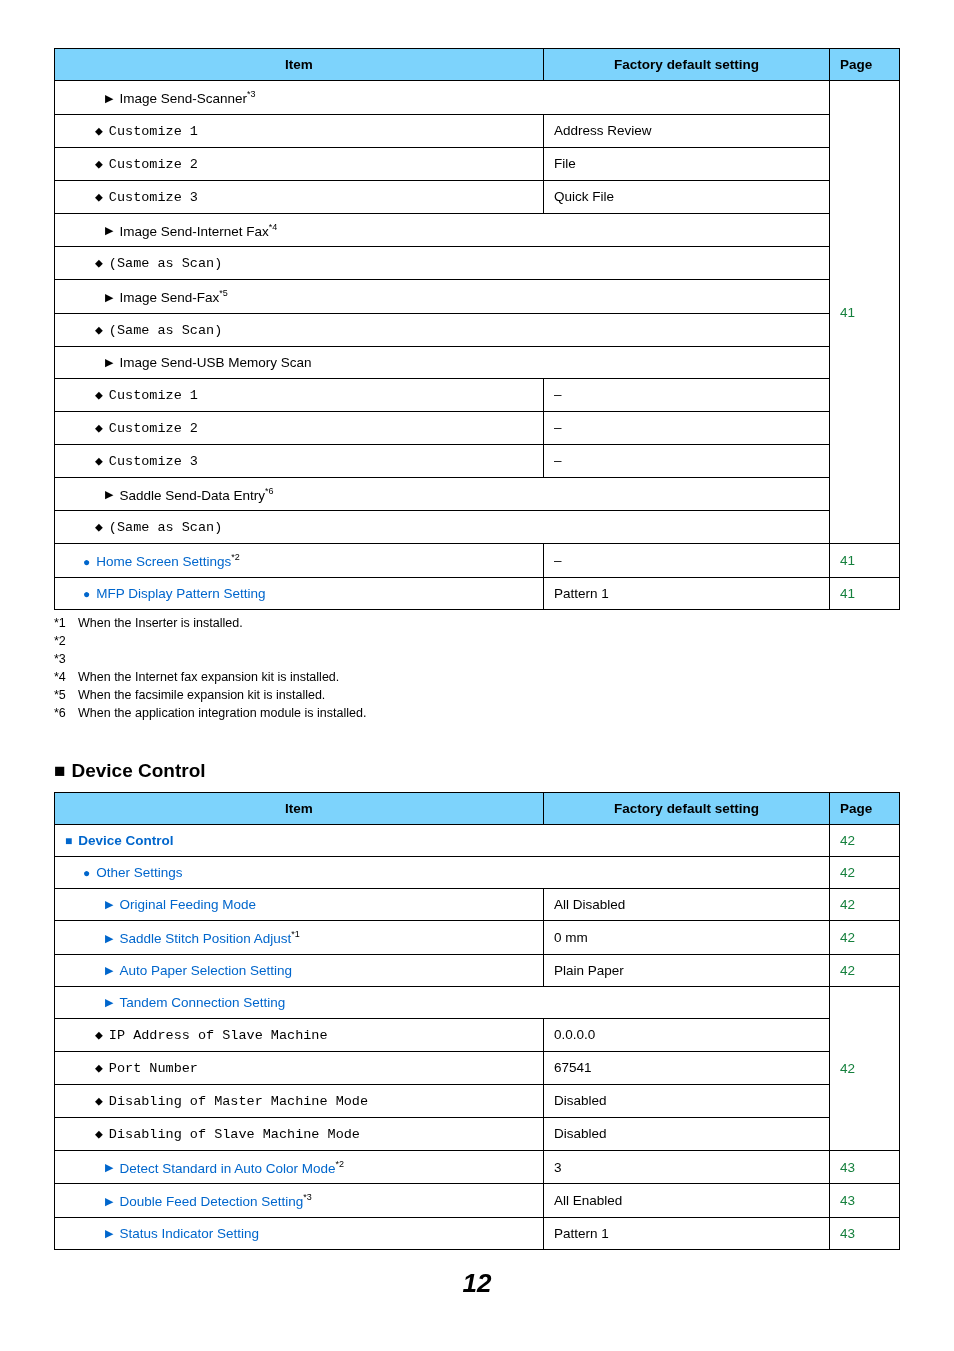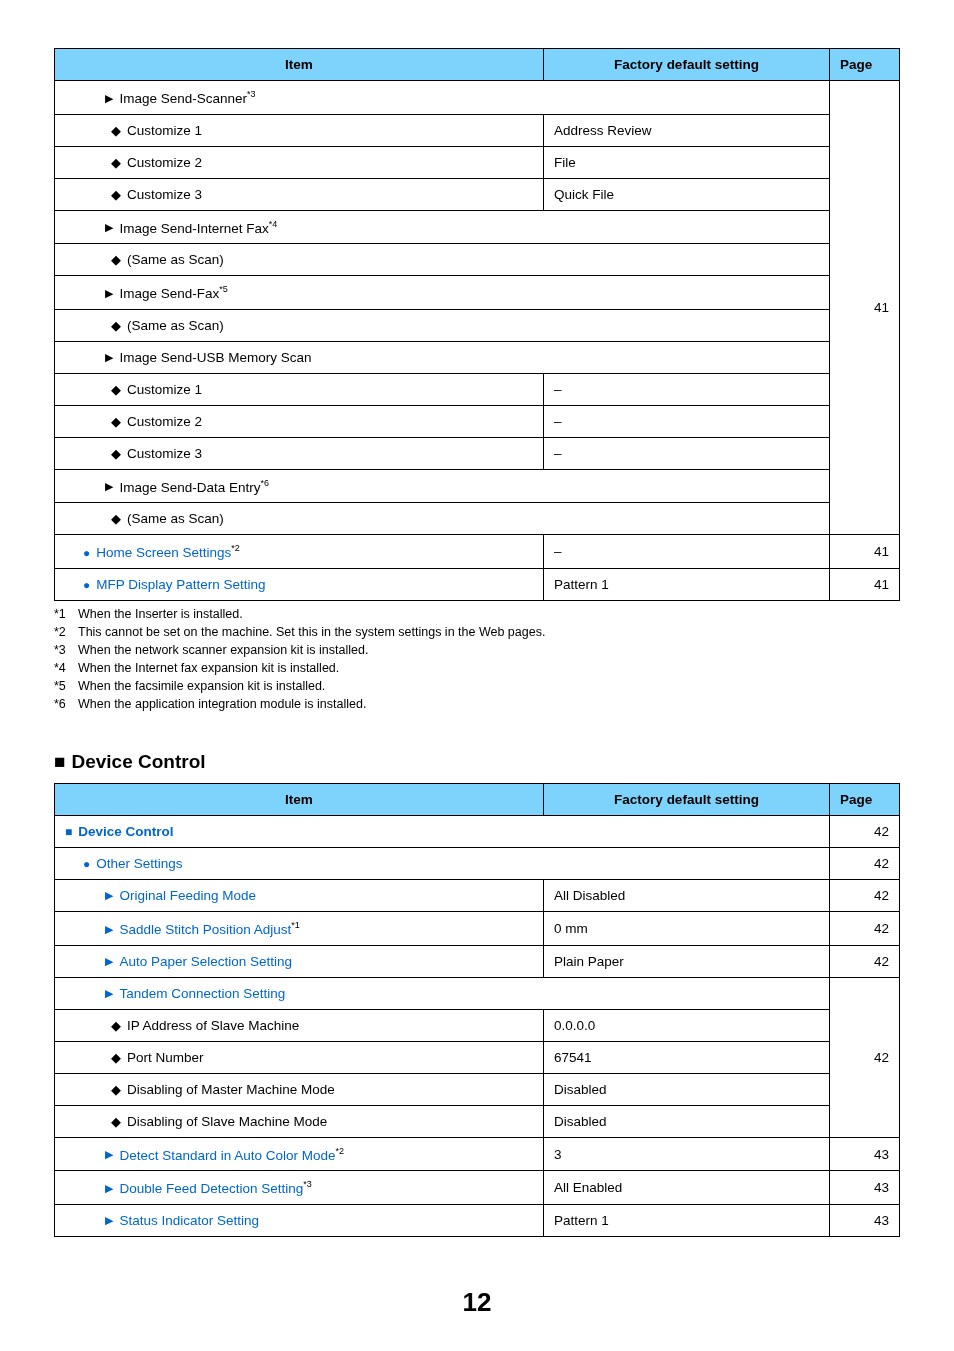--- a/index.html
+++ b/index.html
@@ -23,25 +23,25 @@
     font-size: 13.5px;
   }
   th {
     background: #7dd3fc;
     font-weight: bold;
     text-align: center;
   }
   .col-page { width: 70px; text-align: left; }
   .col-factory { width: 286px; }
   .link { color: #0066cc; text-decoration: none; cursor: pointer; }
-  .page-link { color: #000000; text-align: right; }
+  .page-link { color: #15803d; text-align: left; }
 
   .indent-1 { padding-left: 28px; }
   .indent-2 { padding-left: 50px; }
-  .indent-3 { padding-left: 56px; }
+  .indent-3 { padding-left: 40px; font-family: Liberation Mono, monospace; }
 
   .bullet-triangle::before { content: "▶"; margin-right: 6px; font-size: 11px; display: inline-block; vertical-align: 1px; }
   .bullet-diamond::before { content: "◆"; margin-right: 6px; font-size: 13px; display:inline-block; }
   .bullet-circle::before { content: "●"; margin-right: 6px; font-size: 12px; display:inline-block; }
   .bullet-square::before { content: "■"; margin-right: 6px; font-size: 12px; display:inline-block; }
 
   .bullet-triangle, .bullet-diamond, .bullet-circle, .bullet-square { display:inline; }
 
   sup { font-size: 9px; vertical-align: super; }
 
@@ -59,21 +59,22 @@
   }
   .section-heading .hs-square {
     font-size: 19px;
     margin-right: 6px;
   }
 
   .page-number {
     text-align: center;
     font-size: 26px;
     font-weight: bold;
-    margin-top: 50px;
+    margin-top: 18px;
+    font-style: italic;
   }
 </style>
 </head>
 <body>
 
 <table>
   <colgroup>
     <col>
     <col class="col-factory">
     <col class="col-page">
@@ -123,21 +124,21 @@
     </tr>
     <tr>
       <td class="indent-3"><span class="bullet-diamond"></span><span>Customize 2</span></td>
       <td>–</td>
     </tr>
     <tr>
       <td class="indent-3"><span class="bullet-diamond"></span><span>Customize 3</span></td>
       <td>–</td>
     </tr>
     <tr>
-      <td class="indent-2" colspan="2"><span class="bullet-triangle"></span><span>Image Send-Data Entry</span><sup>*6</sup></td>
+      <td class="indent-2" colspan="2"><span class="bullet-triangle"></span><span>Saddle Send-Data Entry</span><sup>*6</sup></td>
     </tr>
     <tr>
       <td class="indent-3" colspan="2"><span class="bullet-diamond"></span><span>(Same as Scan)</span></td>
     </tr>
 
     <tr>
       <td class="indent-1"><span class="bullet-circle link"></span><span class="link">Home Screen Settings</span><sup>*2</sup></td>
       <td>–</td>
       <td class="page-link">41</td>
     </tr>
@@ -149,25 +150,23 @@
   </tbody>
 </table>
 
 <div class="footnotes">
   <div class="fn-row">
       <div class="fn-key">*1</div>
       <div>When the Inserter is installed.</div>
     </div>
   <div class="fn-row">
       <div class="fn-key">*2</div>
-      <div>This cannot be set on the machine. Set this in the system settings in the Web pages.</div>
     </div>
   <div class="fn-row">
       <div class="fn-key">*3</div>
-      <div>When the network scanner expansion kit is installed.</div>
     </div>
   <div class="fn-row">
       <div class="fn-key">*4</div>
       <div>When the Internet fax expansion kit is installed.</div>
     </div>
   <div class="fn-row">
       <div class="fn-key">*5</div>
       <div>When the facsimile expansion kit is installed.</div>
     </div>
   <div class="fn-row">

